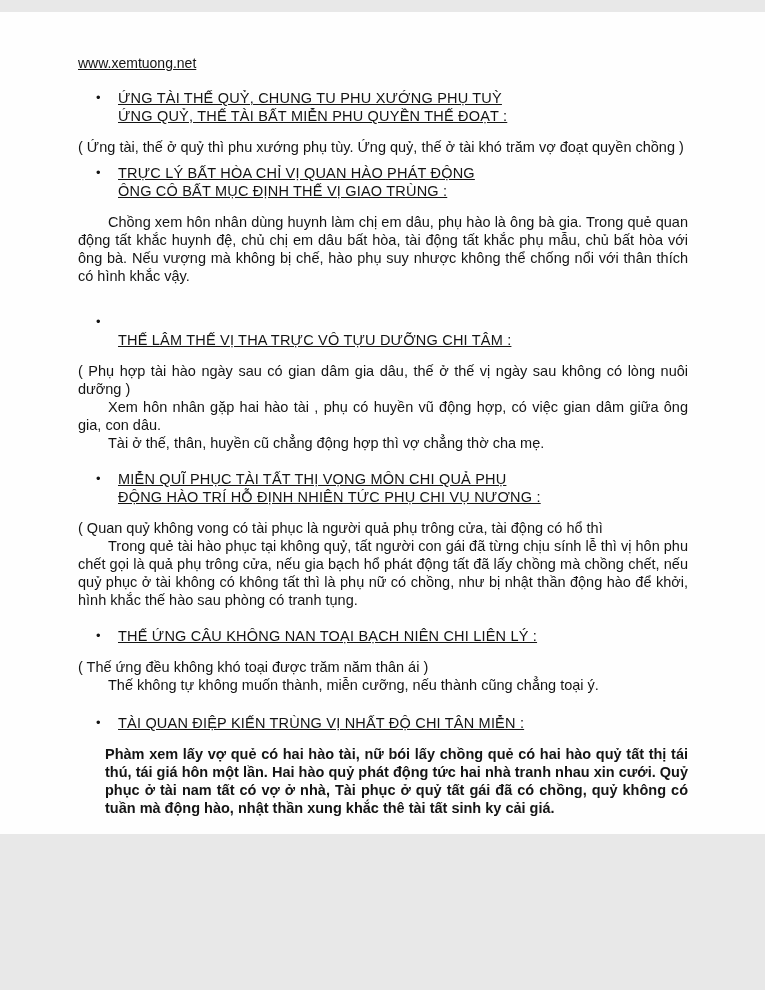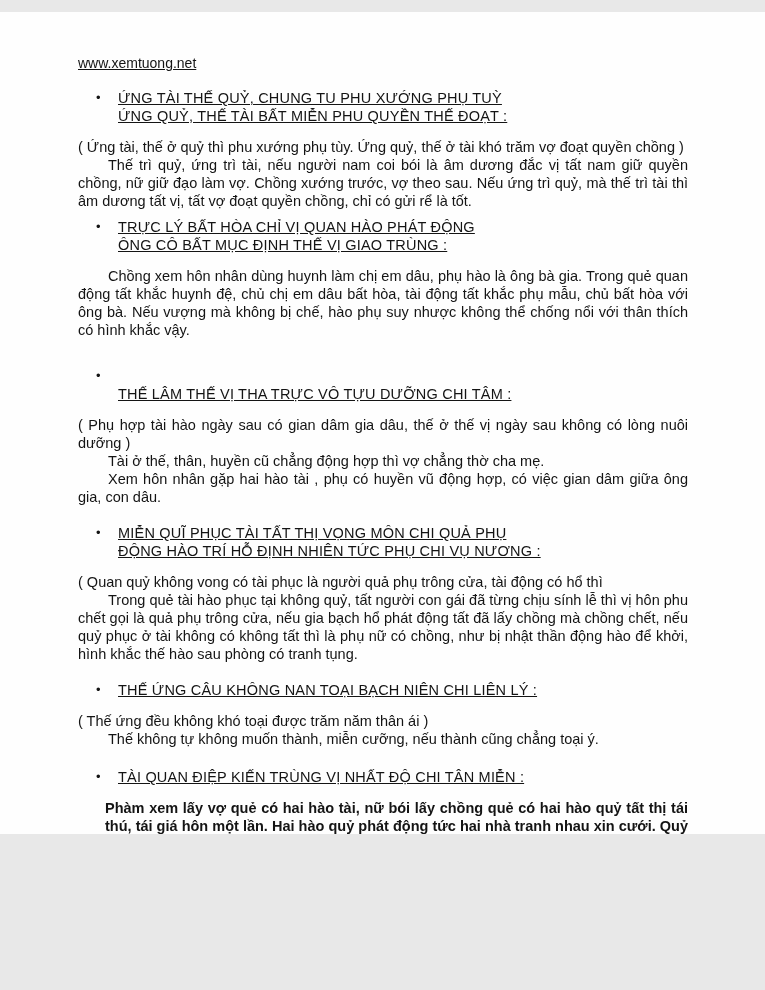--- a/index.html
+++ b/index.html
@@ -68,21 +68,20 @@
   <section>
     <div class="heading mt-s1">
       <span class="bullet">•</span>
       <span class="heading-text">
         <span>ỨNG TÀI THẾ QUỶ, CHUNG TU PHU XƯỚNG PHỤ TUỲ</span><br>
         <span>ỨNG QUỶ, THẾ TÀI BẤT MIỄN PHU QUYỀN THẾ ĐOẠT :</span>
       </span>
     </div>
     <div class="paras">
       <p class="p-flush">( Ứng tài, thế ở quỷ thì phu xướng phụ tùy. Ứng quỷ, thế ở tài khó trăm vợ đoạt quyền chồng )</p>
-      <p class="p-indent">Thế trì quỷ, ứng trì tài, nếu người nam coi bói là âm dương đắc vị tất nam giữ quyền chồng, nữ giữ đạo làm vợ. Chồng xướng trước, vợ theo sau. Nếu ứng trì quỷ, mà thế trì tài thì âm dương tất vị, tất vợ đoạt quyền chồng, chỉ có gửi rể là tốt.</p>
     </div>
   </section>
 
   
   <section>
     <div class="heading mt-s2">
       <span class="bullet">•</span>
       <span class="heading-text">
         <span>TRỰC LÝ BẤT HÒA CHỈ VỊ QUAN HÀO PHÁT ĐỘNG</span><br>
         <span>ÔNG CÔ BẤT MỤC ĐỊNH THẾ VỊ GIAO TRÙNG :</span>
@@ -97,22 +96,22 @@
   <section>
     <div class="heading mt-s3">
       <span class="bullet">•</span>
       <span class="heading-text">
         <br>
         <span>THẾ LÂM THẾ VỊ THA TRỰC VÔ TỰU DƯỠNG CHI TÂM :</span>
       </span>
     </div>
     <div class="paras">
       <p class="p-flush">( Phụ hợp tài hào ngày sau có gian dâm gia dâu, thế ở thế vị ngày sau không có lòng nuôi dưỡng )</p>
+      <p class="p-indent">Xem hôn nhân gặp hai hào tài , phụ có huyền vũ động hợp, có việc gian dâm giữa ông gia, con dâu.</p>
       <p class="p-indent">Tài ở thế, thân, huyền cũ chẳng động hợp thì vợ chẳng thờ cha mẹ.</p>
-      <p class="p-indent">Xem hôn nhân gặp hai hào tài , phụ có huyền vũ động hợp, có việc gian dâm giữa ông gia, con dâu.</p>
     </div>
   </section>
 
   
   <section>
     <div class="heading mt-s4">
       <span class="bullet">•</span>
       <span class="heading-text">
         <span>MIỄN QUĨ PHỤC TÀI TẤT THỊ VỌNG MÔN CHI QUẢ PHỤ</span><br>
         <span>ĐỘNG HÀO TRÍ HỖ ĐỊNH NHIÊN TỨC PHỤ CHI VỤ NƯƠNG :</span>

